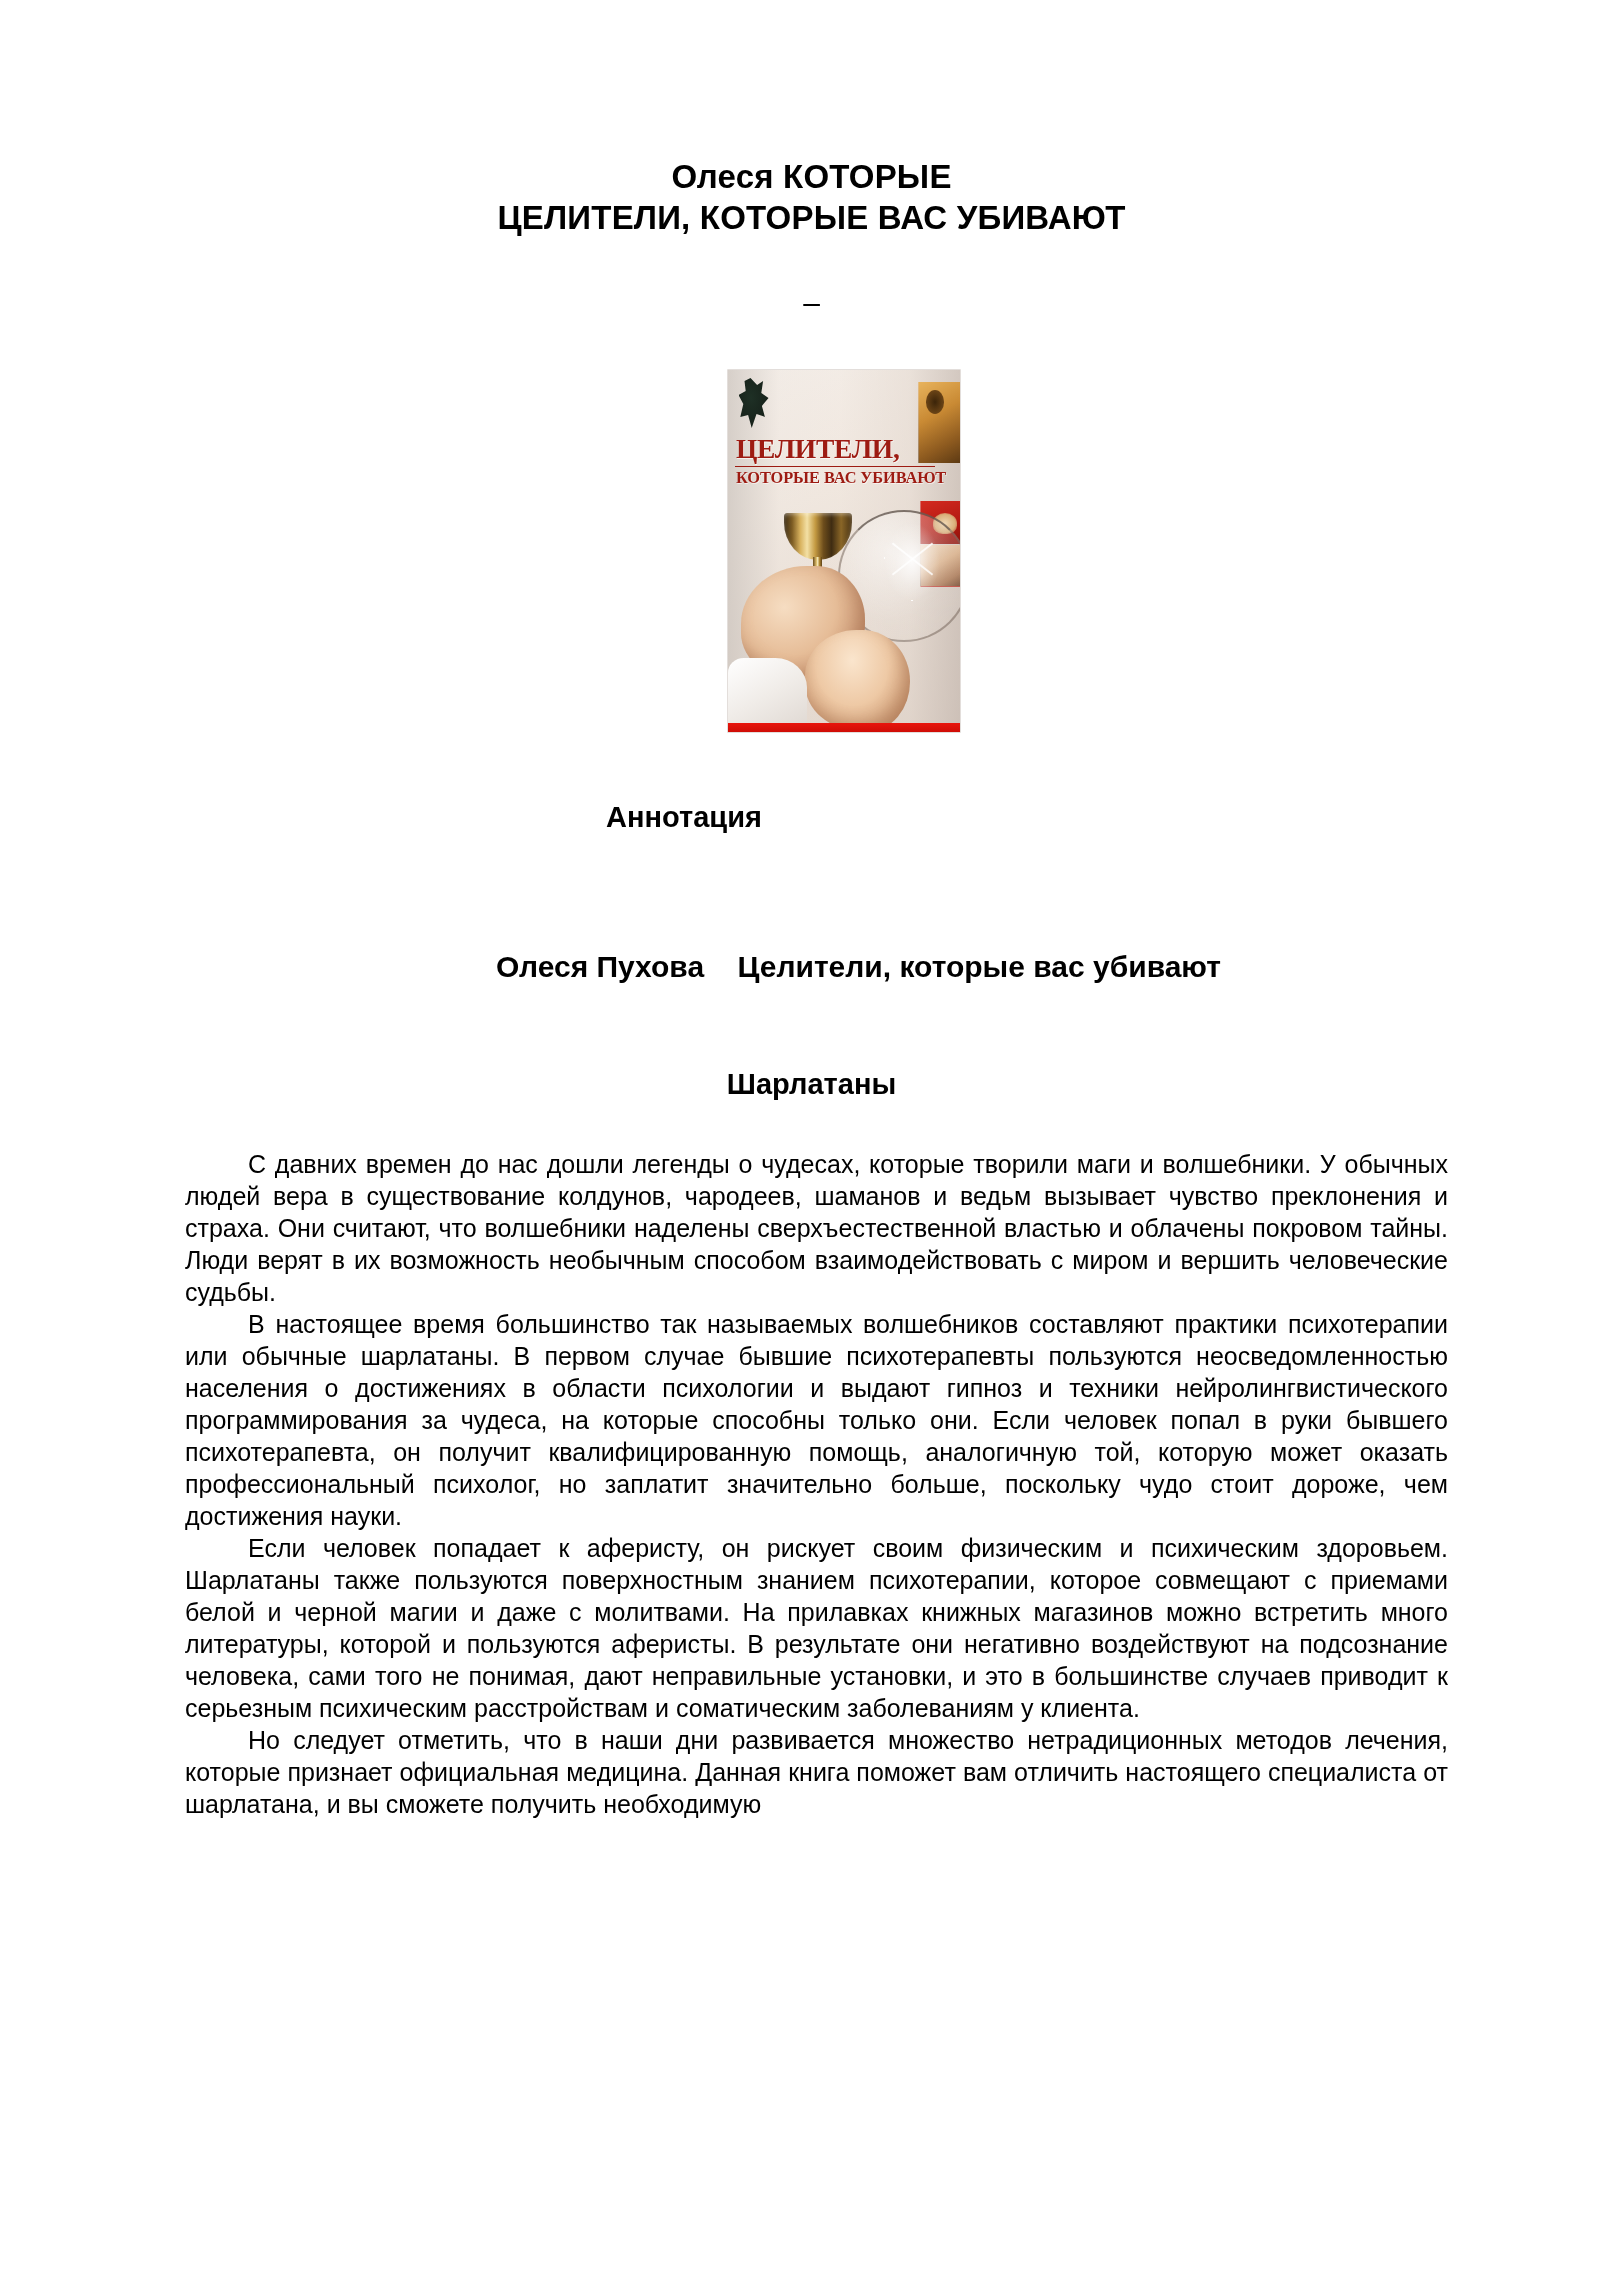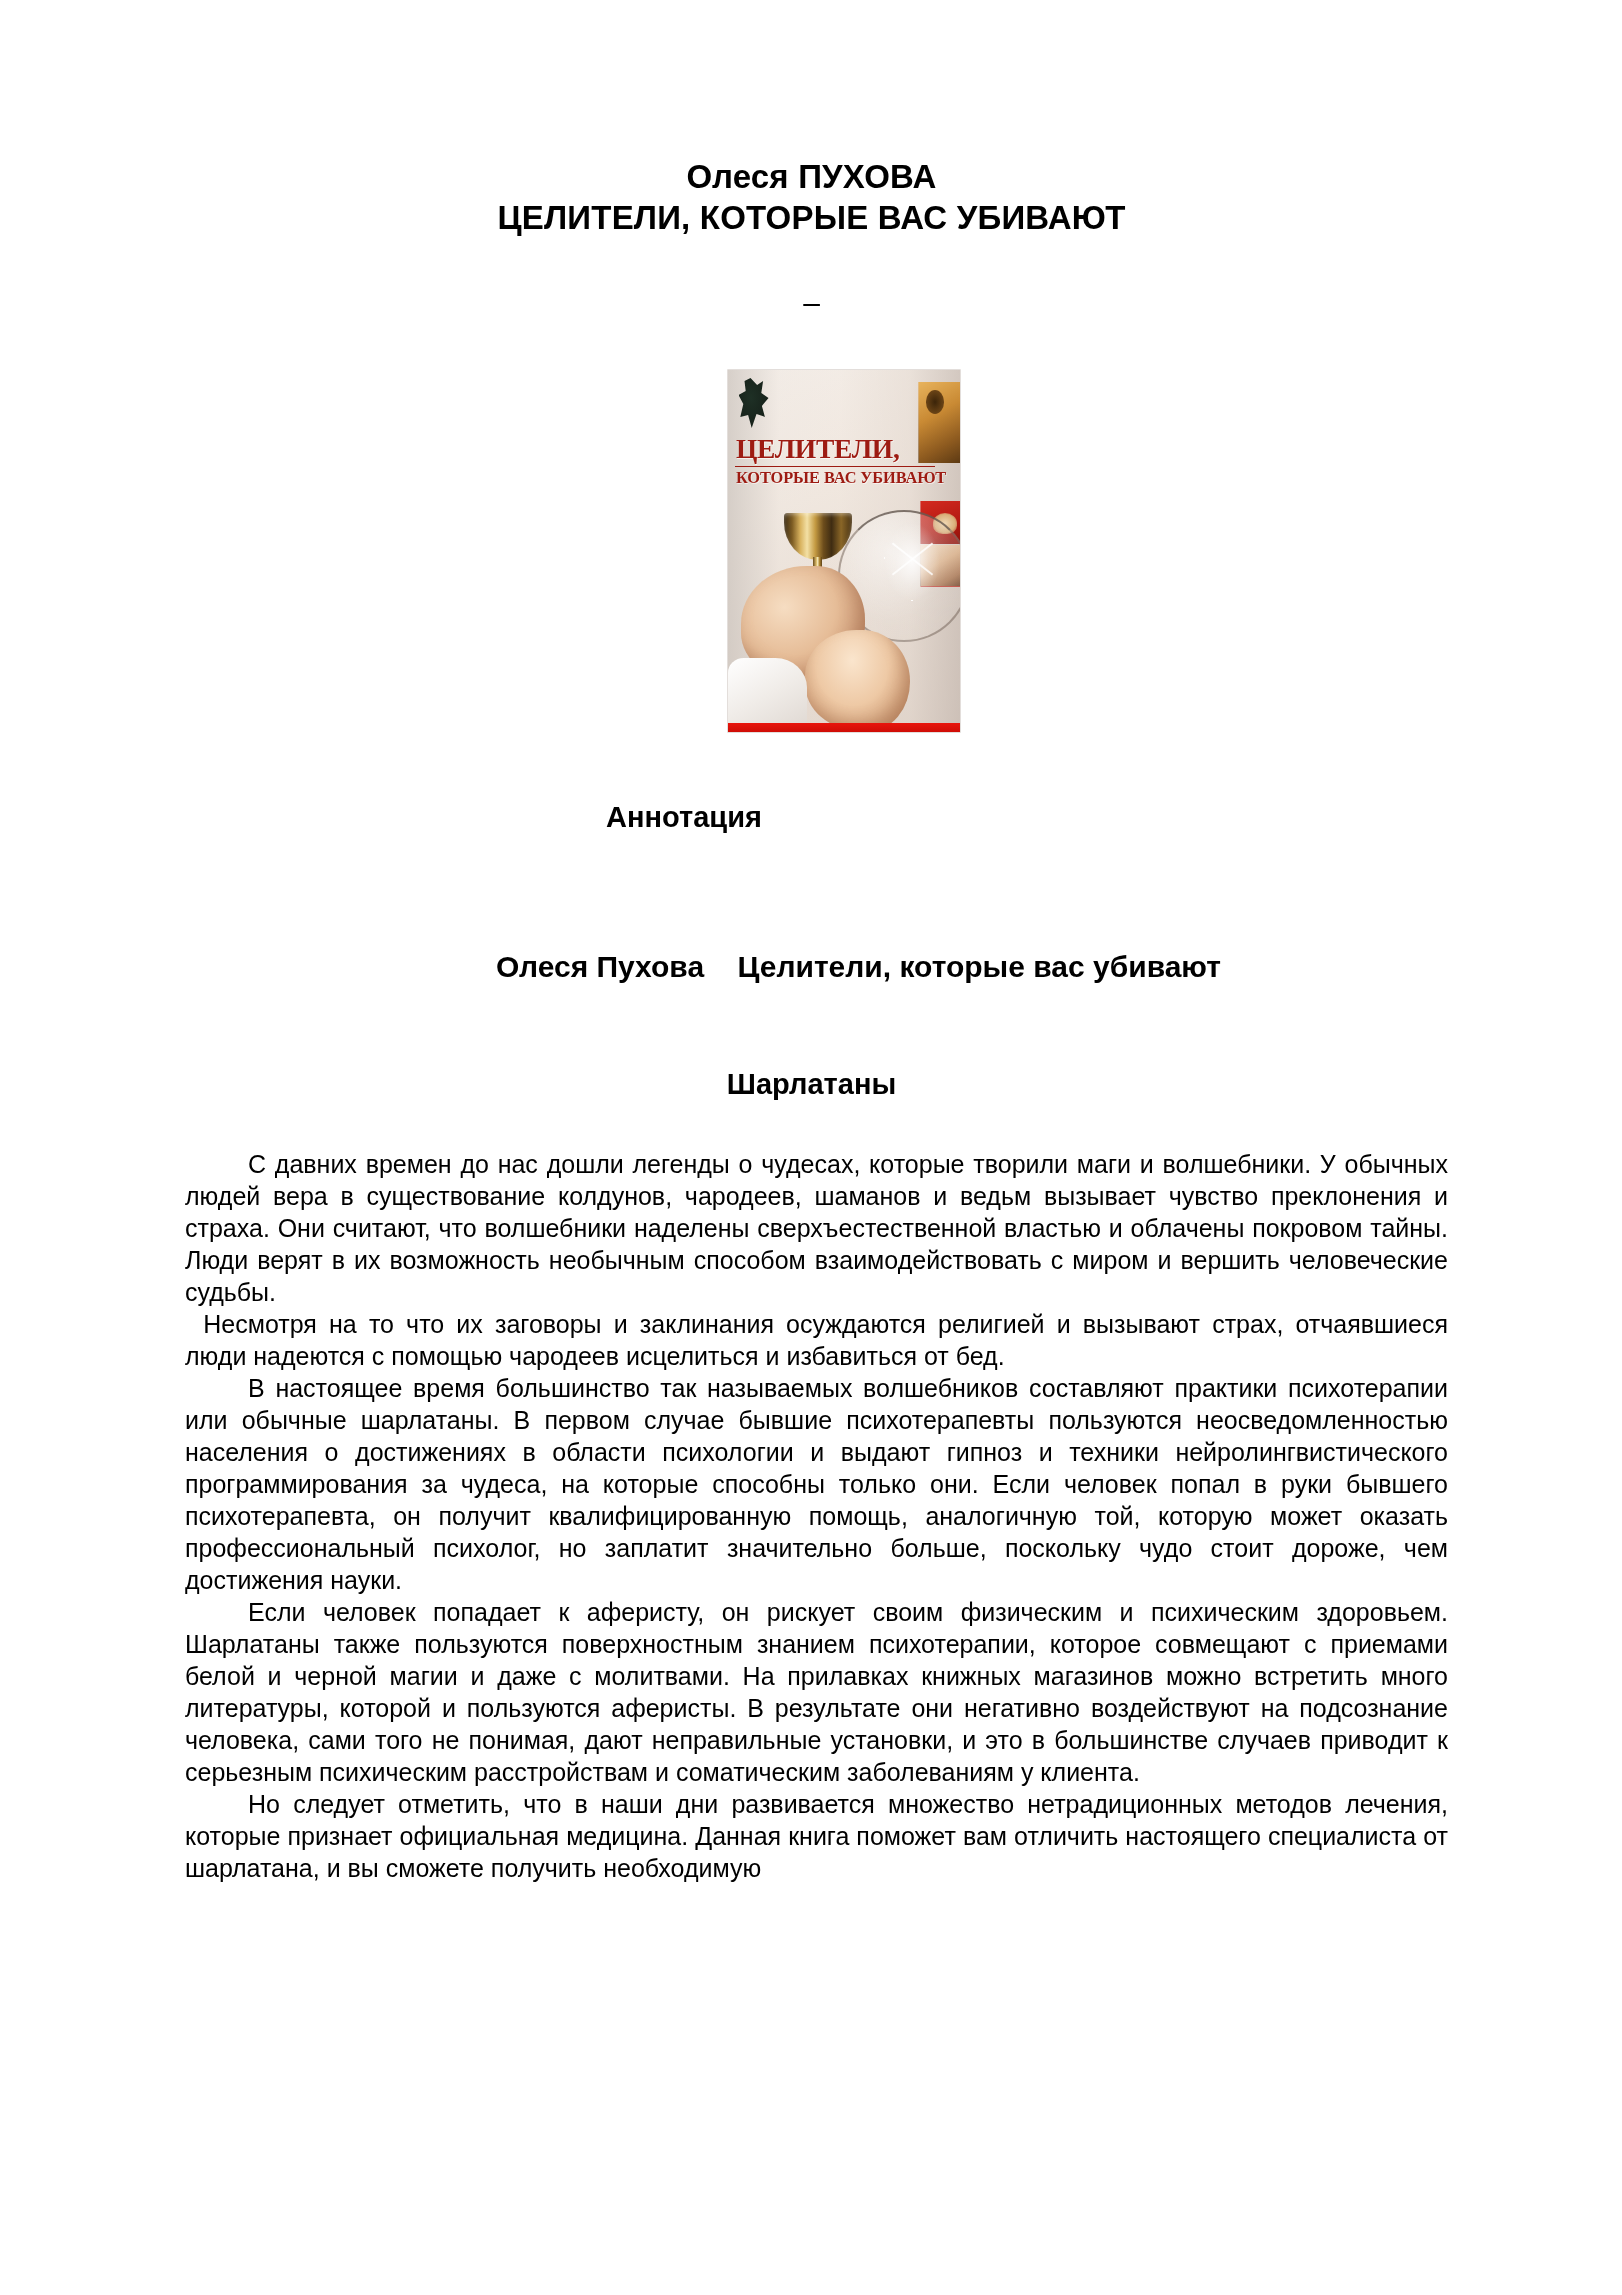--- a/index.html
+++ b/index.html
@@ -307,21 +307,21 @@
   .body-text p.last {
     text-align: justify;
   }
 </style>
 </head>
 <body>
 
 <div class="page">
 
   <div class="title-block">
-    <div class="title-line">Олеся ПУХОВА</div>
+    <div class="title-line">Олеся КОТОРЫЕ</div>
     <div class="title-line">ЦЕЛИТЕЛИ, КОТОРЫЕ ВАС УБИВАЮТ</div>
   </div>
 
   <div class="dash-sep">–</div>
 
   <div class="cover-wrap">
     <div class="cover">
       <div class="sheen"></div>
       <div class="blob-dark"></div>
       <div class="inset-top"></div>
@@ -343,20 +343,19 @@
   </div>
 
   <div class="h-annot">Аннотация</div>
 
   <div class="h-booktitle">Олеся Пухова    Целители, которые вас убивают</div>
 
   <div class="h-intro">Шарлатаны</div>
 
   <div class="body-text">
     <p>С давних времен до нас дошли легенды о чудесах, которые творили маги и волшебники. У обычных людей вера в существование колдунов, чародеев, шаманов и ведьм вызывает чувство преклонения и страха. Они считают, что волшебники наделены сверхъестественной властью и облачены покровом тайны. Люди верят в их возможность необычным способом взаимодействовать с миром и вершить человеческие судьбы.</p>
-    <p class="indent-small">Несмотря на то что их заговоры и заклинания осуждаются религией и вызывают страх, отчаявшиеся люди надеются с помощью чародеев исцелиться и избавиться от бед.</p>
     <p>В настоящее время большинство так называемых волшебников составляют практики психотерапии или обычные шарлатаны. В первом случае бывшие психотерапевты пользуются неосведомленностью населения о достижениях в области психологии и выдают гипноз и техники нейролингвистического программирования за чудеса, на которые способны только они. Если человек попал в руки бывшего психотерапевта, он получит квалифицированную помощь, аналогичную той, которую может оказать профессиональный психолог, но заплатит значительно больше, поскольку чудо стоит дороже, чем достижения науки.</p>
     <p>Если человек попадает к аферисту, он рискует своим физическим и психическим здоровьем. Шарлатаны также пользуются поверхностным знанием психотерапии, которое совмещают с приемами белой и черной магии и даже с молитвами. На прилавках книжных магазинов можно встретить много литературы, которой и пользуются аферисты. В результате они негативно воздействуют на подсознание человека, сами того не понимая, дают неправильные установки, и это в большинстве случаев приводит к серьезным психическим расстройствам и соматическим заболеваниям у клиента.</p>
     <p class="last">Но следует отметить, что в наши дни развивается множество нетрадиционных методов лечения, которые признает официальная медицина. Данная книга поможет вам отличить настоящего специалиста от шарлатана, и вы сможете получить необходимую</p>
   </div>
 
 </div>
 
 
 </body></html>

